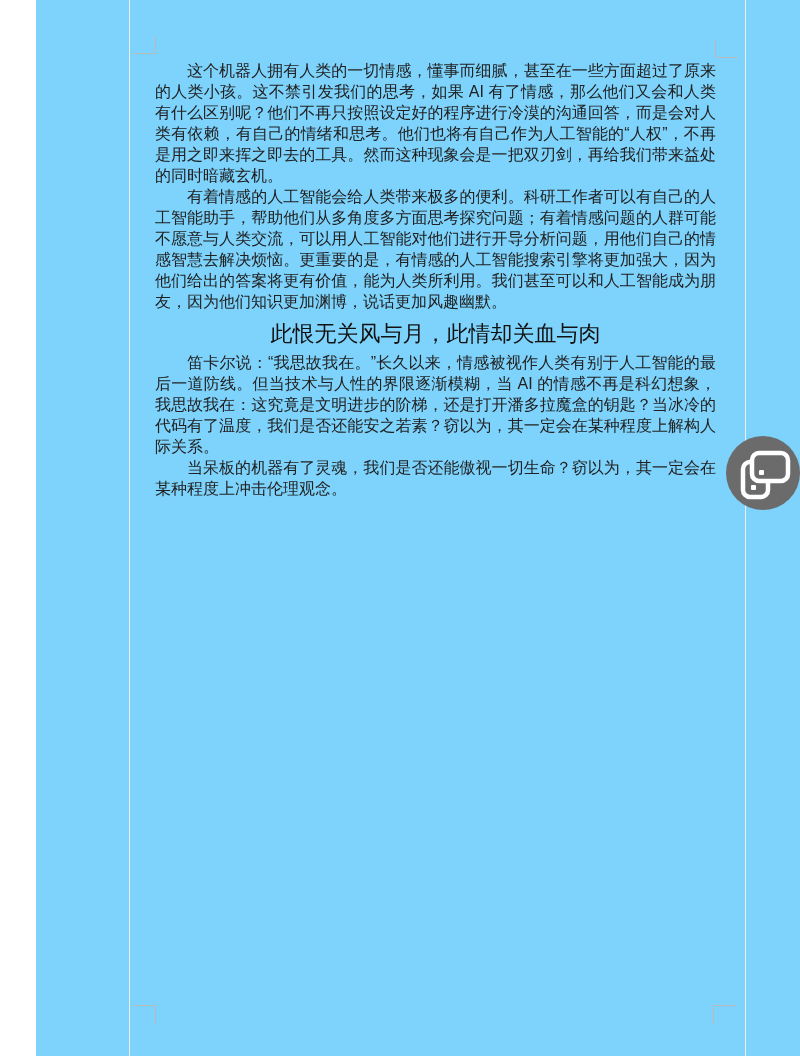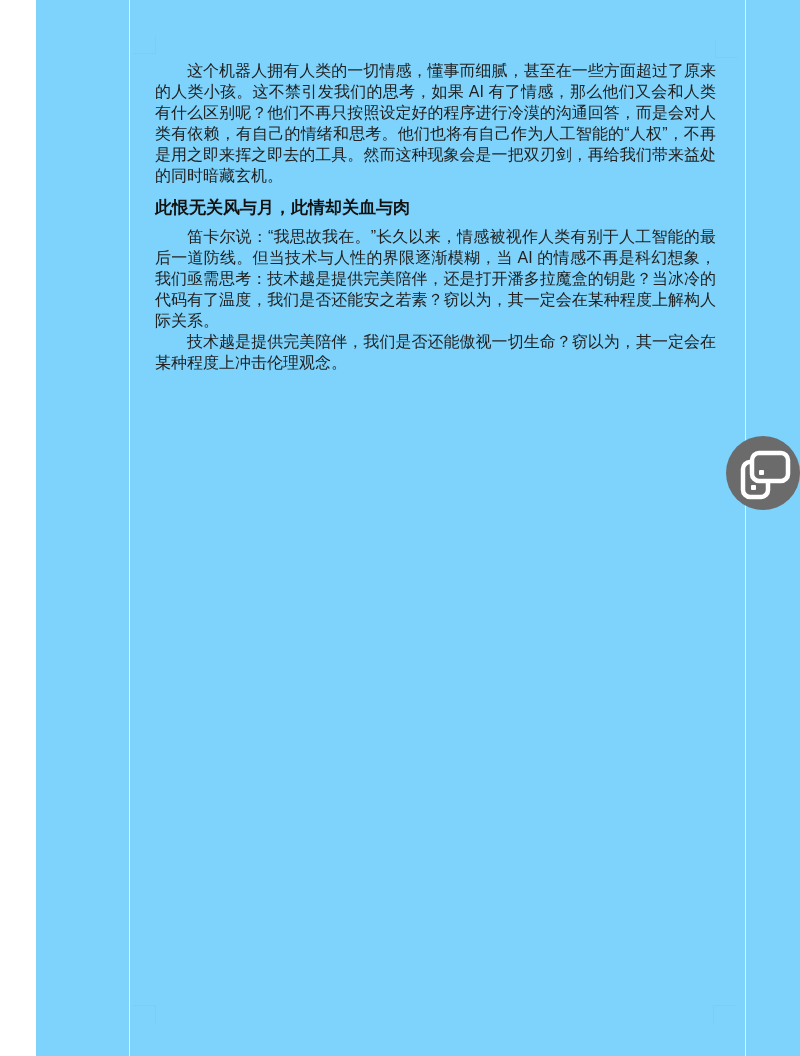--- a/index.html
+++ b/index.html
@@ -47,24 +47,24 @@
     font-size: 16px;
     line-height: 21px;
     text-align: justify;
   }
   .content p {
     margin: 0;
     text-indent: 2em;
   }
   .content h2 {
     margin: 10px 0 7px 0;
-    font-size: 17px;
+    font-size: 22px;
     line-height: 23px;
-    font-weight: bold;
-    text-align: left;
+    font-weight: normal;
+    text-align: center;
     color: #111111;
   }
 
   .fab {
     position: absolute;
     left: 690px;
     top: 436px;
     width: 74px;
     height: 74px;
     border-radius: 50%;
@@ -84,23 +84,24 @@
   <div class="page-edge left"></div>
   <div class="page-edge right"></div>
 
   <div class="crop tl"></div>
   <div class="crop tr"></div>
   <div class="crop bl"></div>
   <div class="crop br"></div>
 
   <div class="content">
     <p>这个机器人拥有人类的一切情感，懂事而细腻，甚至在一些方面超过了原来的人类小孩。这不禁引发我们的思考，如果 AI 有了情感，那么他们又会和人类有什么区别呢？他们不再只按照设定好的程序进行冷漠的沟通回答，而是会对人类有依赖，有自己的情绪和思考。他们也将有自己作为人工智能的“人权”，不再是用之即来挥之即去的工具。然而这种现象会是一把双刃剑，再给我们带来益处的同时暗藏玄机。</p>
+    <p>有着情感的人工智能会给人类带来极多的便利。科研工作者可以有自己的人工智能助手，帮助他们从多角度多方面思考探究问题；有着情感问题的人群可能不愿意与人类交流，可以用人工智能对他们进行开导分析问题，用他们自己的情感智慧去解决烦恼。更重要的是，有情感的人工智能搜索引擎将更加强大，因为他们给出的答案将更有价值，能为人类所利用。我们甚至可以和人工智能成为朋友，因为他们知识更加渊博，说话更加风趣幽默。</p>
     <h2>此恨无关风与月，此情却关血与肉</h2>
-    <p>笛卡尔说：“我思故我在。”长久以来，情感被视作人类有别于人工智能的最后一道防线。但当技术与人性的界限逐渐模糊，当 AI 的情感不再是科幻想象，我们亟需思考：技术越是提供完美陪伴，还是打开潘多拉魔盒的钥匙？当冰冷的代码有了温度，我们是否还能安之若素？窃以为，其一定会在某种程度上解构人际关系。</p>
-    <p>技术越是提供完美陪伴，我们是否还能傲视一切生命？窃以为，其一定会在某种程度上冲击伦理观念。</p>
+    <p>笛卡尔说：“我思故我在。”长久以来，情感被视作人类有别于人工智能的最后一道防线。但当技术与人性的界限逐渐模糊，当 AI 的情感不再是科幻想象，我思故我在：这究竟是文明进步的阶梯，还是打开潘多拉魔盒的钥匙？当冰冷的代码有了温度，我们是否还能安之若素？窃以为，其一定会在某种程度上解构人际关系。</p>
+    <p>当呆板的机器有了灵魂，我们是否还能傲视一切生命？窃以为，其一定会在某种程度上冲击伦理观念。</p>
   </div>
 
   <div class="fab">
     <svg width="74" height="74" viewBox="0 0 74 74">
 
       <rect x="17" y="26" width="25" height="35" rx="7" fill="none" stroke="#ffffff" stroke-width="4.5"></rect>
       <rect x="25" y="49" width="5" height="5" rx="1" fill="#ffffff"></rect>
 
       <rect x="26" y="17" width="36" height="28" rx="7" fill="#6b6b6b" stroke="#ffffff" stroke-width="4.5"></rect>
       <rect x="33" y="34" width="5" height="5" rx="1" fill="#ffffff"></rect>

